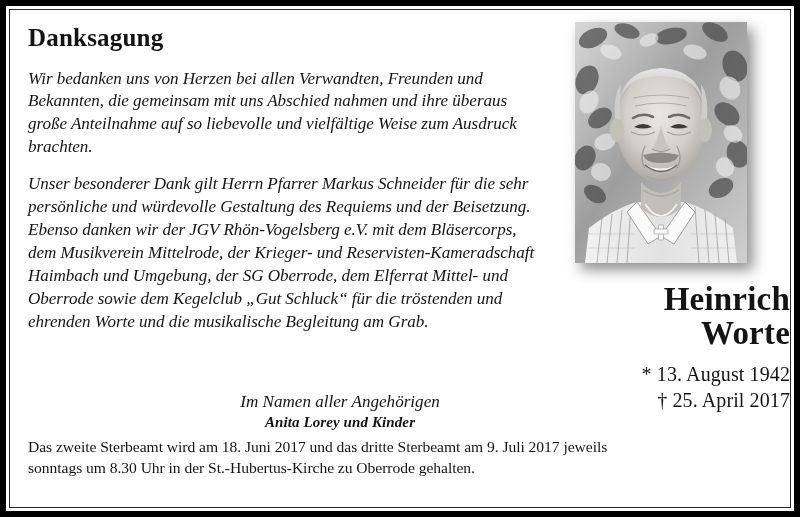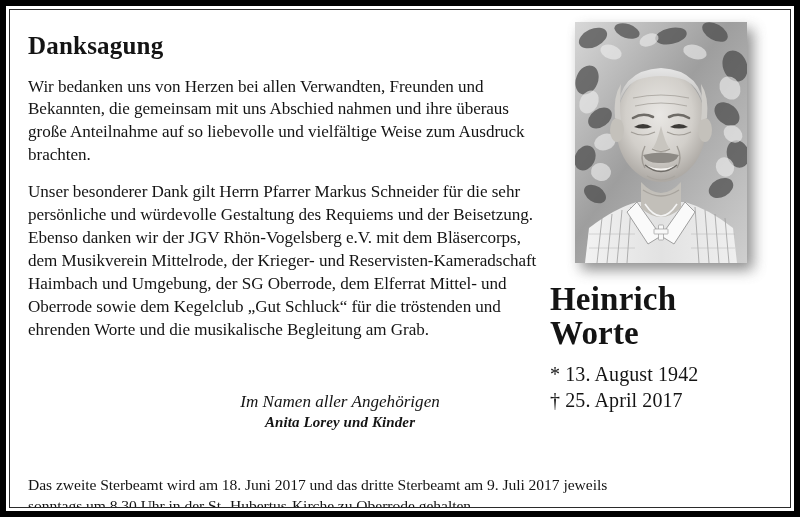--- a/index.html
+++ b/index.html
@@ -54,38 +54,39 @@
   .content {
     position: absolute;
     left: 10px; top: 10px;
     width: 780px; height: 497px;
   }
 
   
   .text-col {
     position: absolute;
     left: 18px;
-    top: 22px;
+    top: 14px;
     width: 510px;
   }
 
   .heading {
     font-size: 25px;
     font-weight: bold;
     letter-spacing: 0.2px;
     margin: 0 0 16px 0;
     line-height: 1.1;
   }
 
   .para {
     font-size: 17.1px;
     line-height: 1.345;
     margin: 0 0 14px 0;
     text-align: left;
     letter-spacing: -0.05px;
+    font-style: italic;
   }
   .para:last-child { margin-bottom: 14px; }
 
   
   .family-block {
     position: absolute;
     left: 120px;
     top: 381px;
     width: 420px;
     text-align: center;
@@ -136,42 +137,42 @@
     overflow: hidden;
     background: #b9b9b9;
   }
   .photo svg { display: block; }
 
   .name-block {
     position: absolute;
     left: 0;
     top: 272px;
     width: 240px;
-    text-align: left;
+    text-align: right;
   }
   .name-line {
     font-size: 33px;
     font-weight: bold;
     line-height: 1.04;
     letter-spacing: 0.2px;
   }
   .dates {
     margin-top: 10px;
   }
   .date-line {
     font-size: 20px;
     line-height: 1.32;
     letter-spacing: 0.1px;
   }
 
   
   .footer {
     position: absolute;
     left: 18px;
-    top: 465px;
+    top: 427px;
     width: 752px;
     font-size: 15.6px;
     line-height: 1.33;
     text-align: left;
     letter-spacing: -0.05px;
   }
   .footer-line { display: block; }
 </style>
 </head>
 <body>

